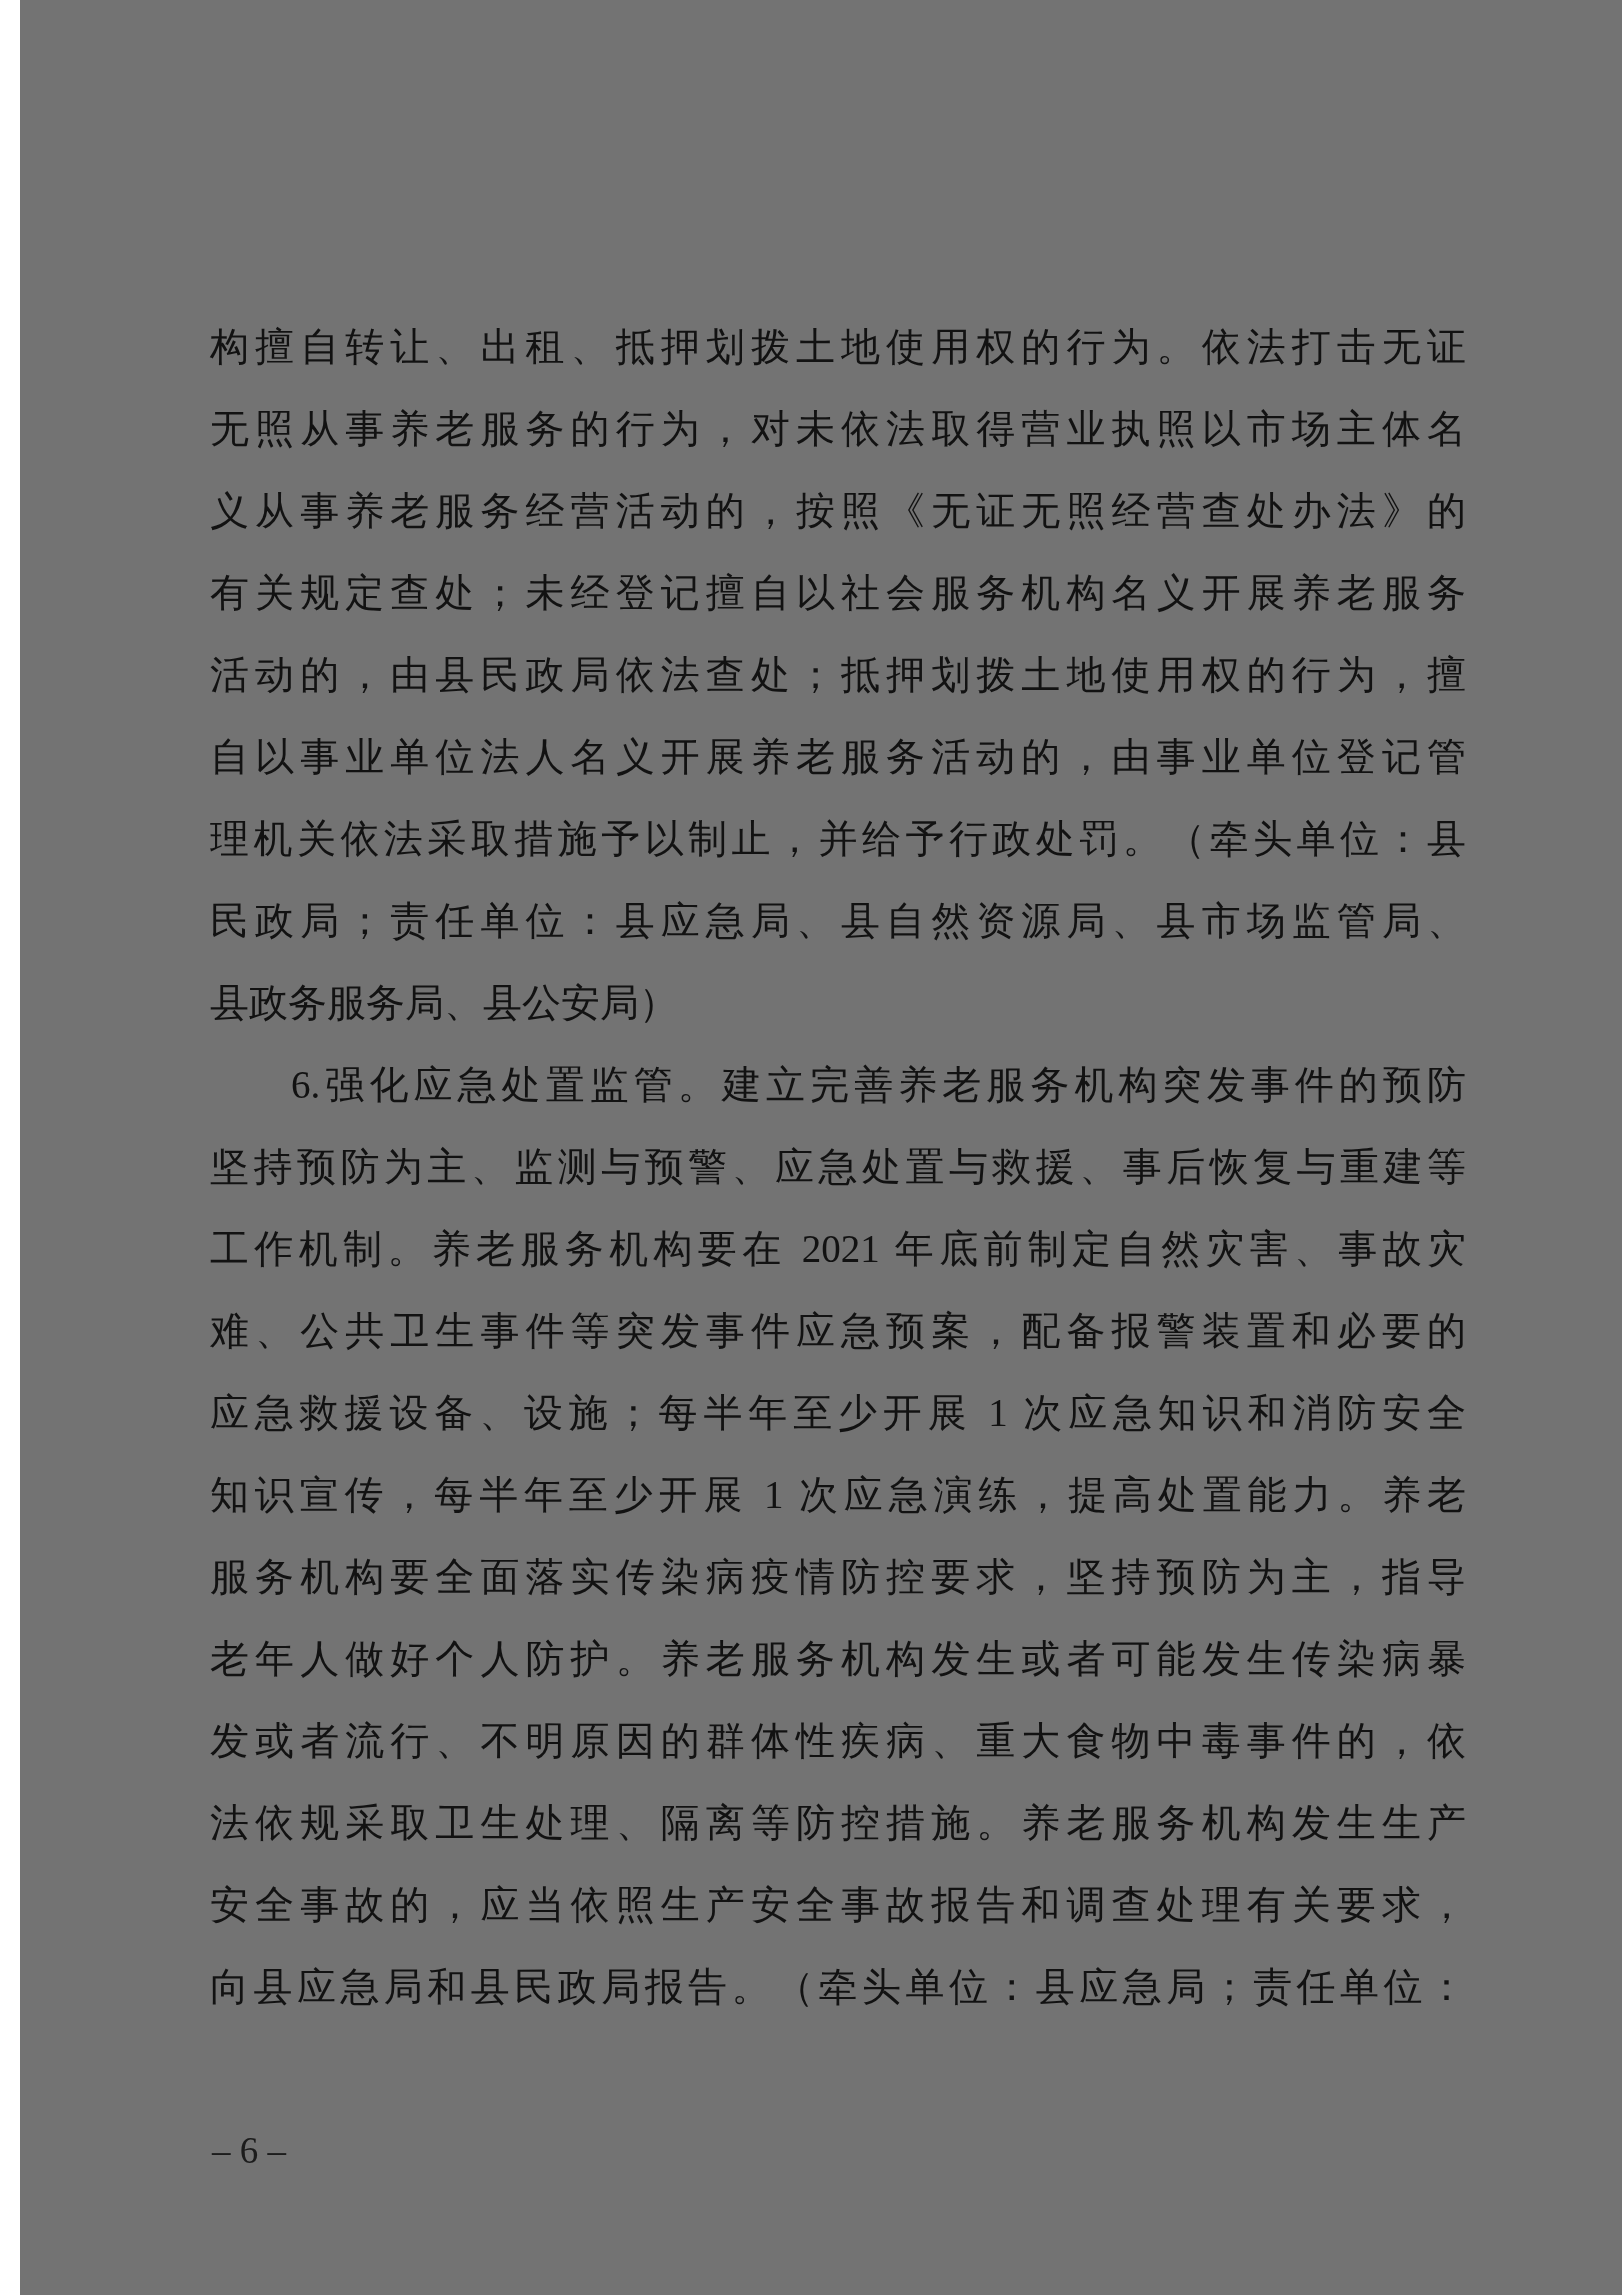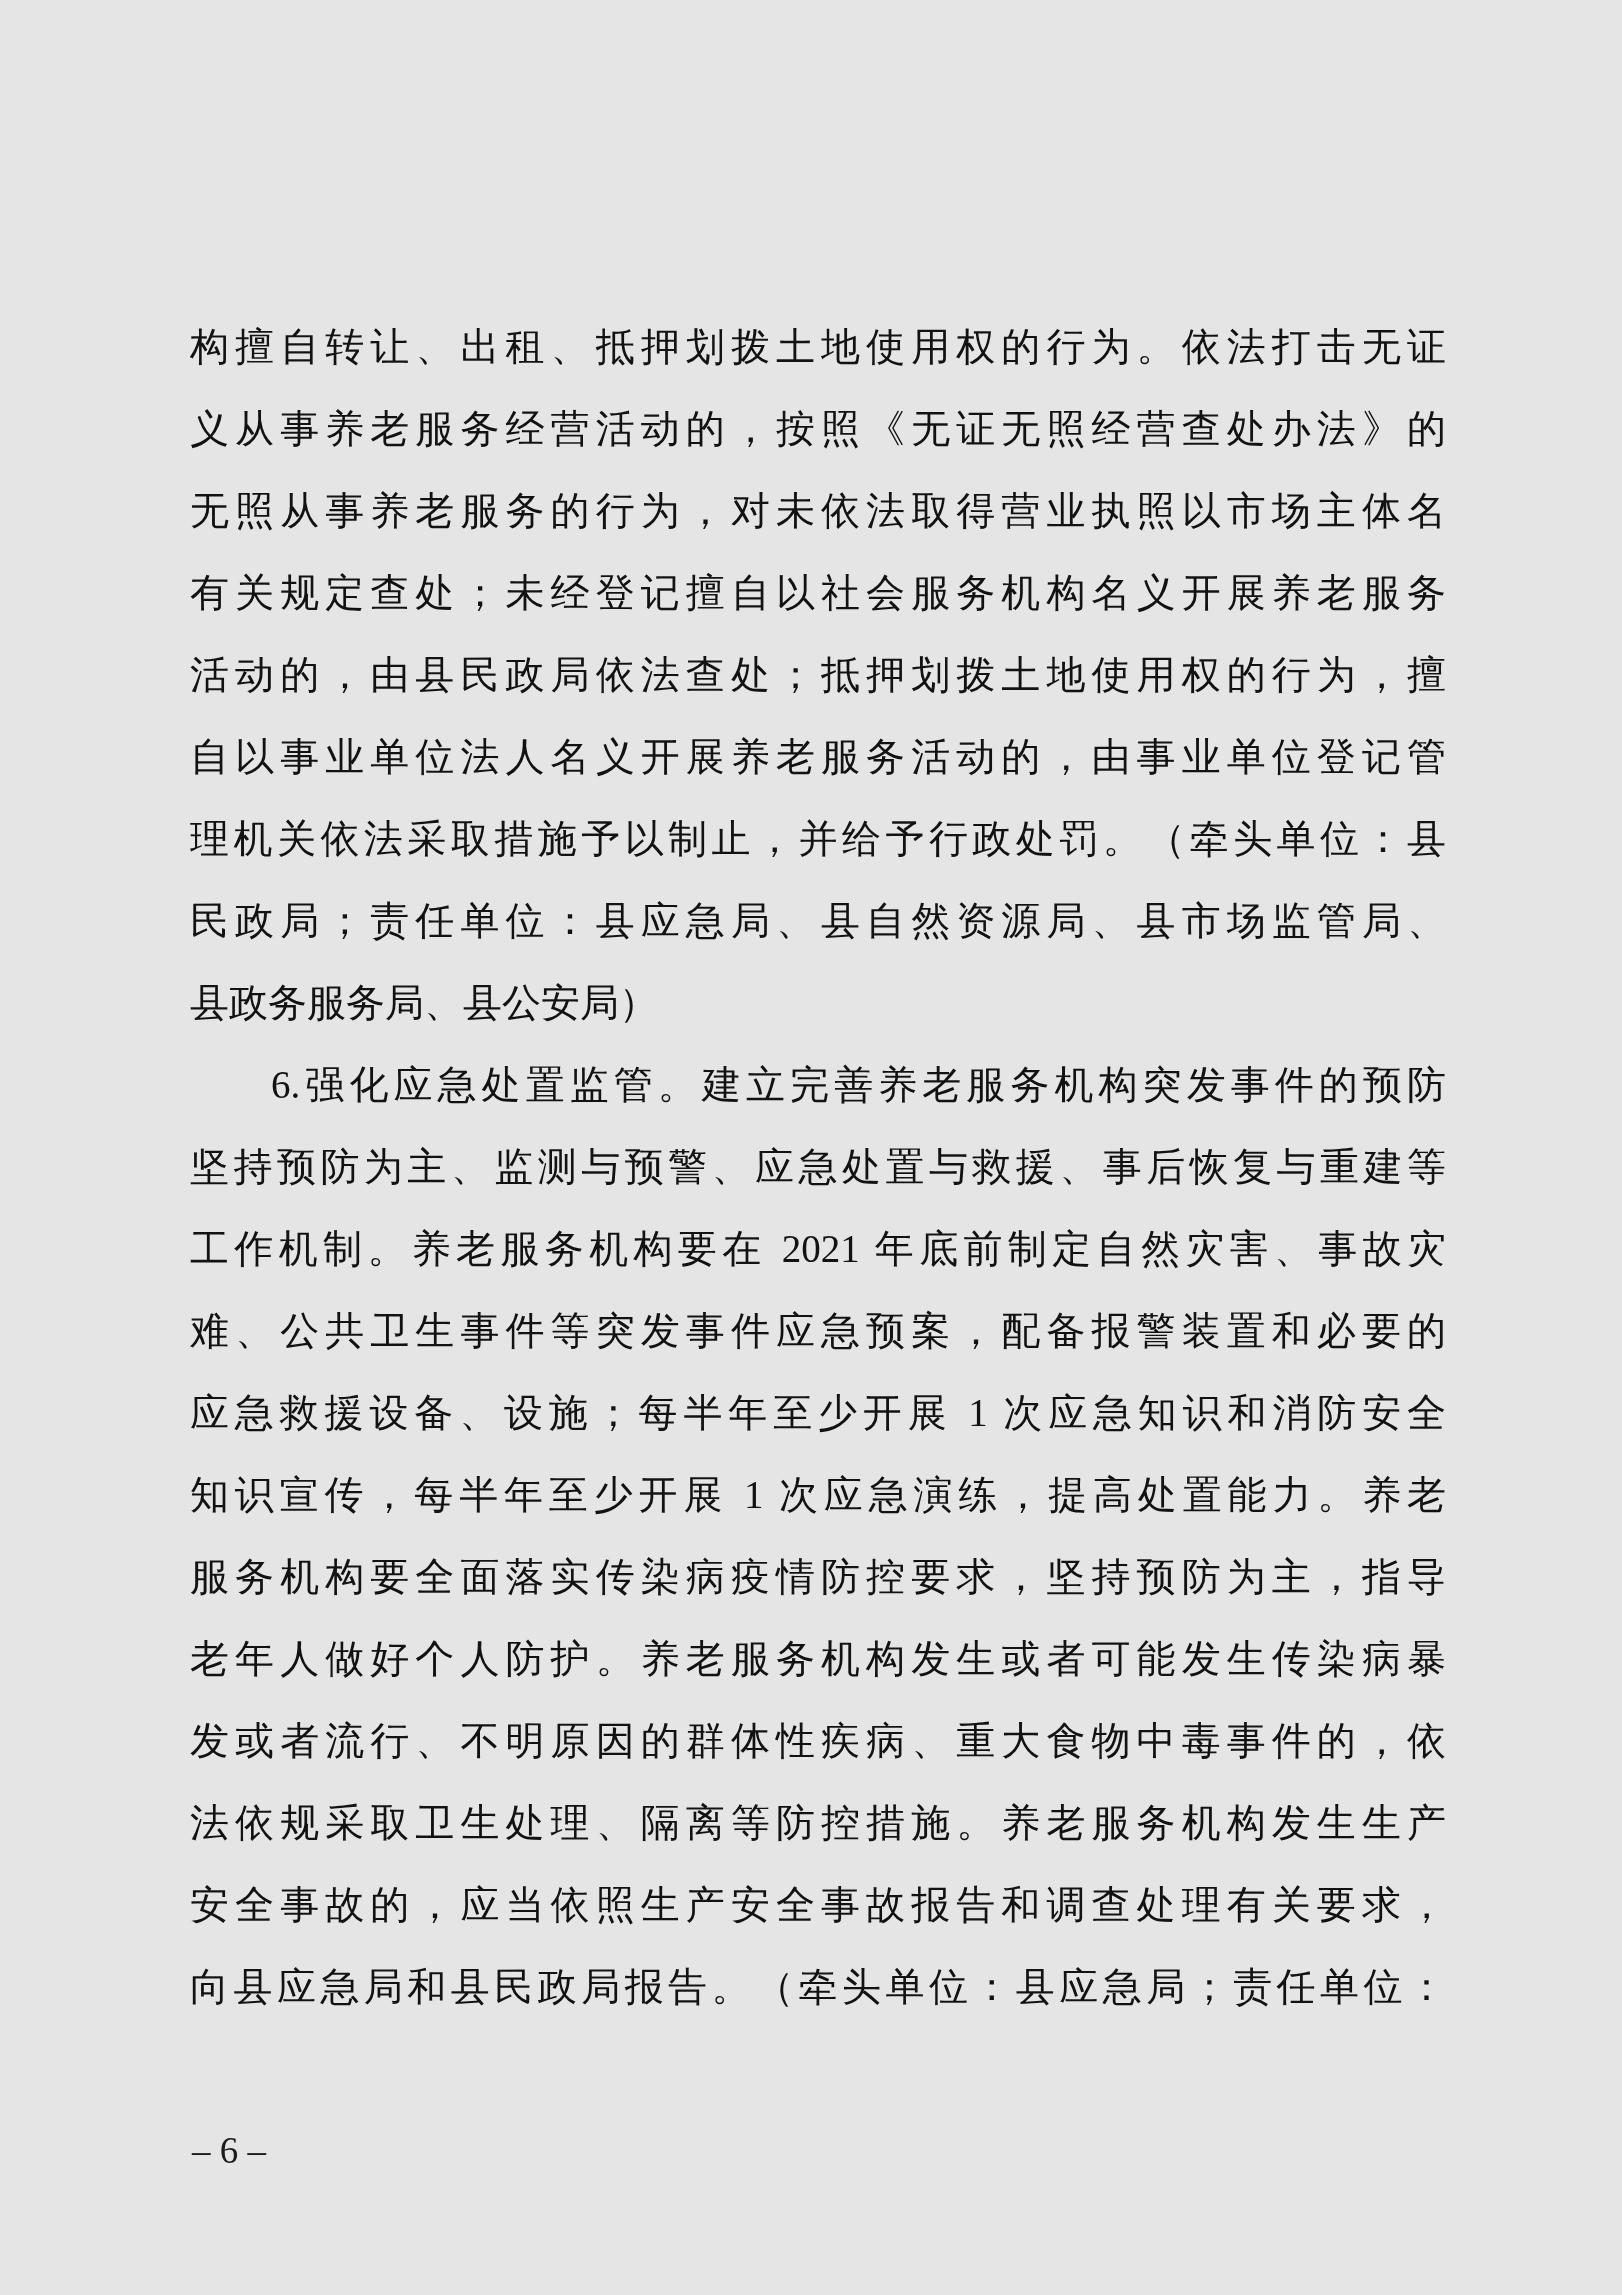--- a/index.html
+++ b/index.html
@@ -11,21 +11,22 @@
     width: 1623px;
     height: 2295px;
     position: relative;
     color: #121212;
     font-family: "Liberation Serif", "DejaVu Serif", serif;
     overflow: hidden;
   }
   .page {
     position: absolute;
     inset: 0;
-    background: #e5e5e5;
+    background: #737373;
+    margin-left: 20px;
   }
   .text-block {
     position: absolute;
     left: 190px;
     top: 306px;
     width: 1256px;
     font-size: 39px;
   }
   .line {
     height: 82px;
@@ -54,22 +55,22 @@
     font-size: 37px;
     color: #1c1c1c;
   }
 </style>
 </head>
 <body>
 
 <main class="page">
   <section class="text-block">
       <div class="line">构擅自转让、出租、抵押划拨土地使用权的行为。依法打击无证</div>
+      <div class="line">无照从事养老服务的行为，对未依法取得营业执照以市场主体名</div>
       <div class="line">义从事养老服务经营活动的，按照《无证无照经营查处办法》的</div>
-      <div class="line">无照从事养老服务的行为，对未依法取得营业执照以市场主体名</div>
       <div class="line">有关规定查处；未经登记擅自以社会服务机构名义开展养老服务</div>
       <div class="line">活动的，由县民政局依法查处；抵押划拨土地使用权的行为，擅</div>
       <div class="line">自以事业单位法人名义开展养老服务活动的，由事业单位登记管</div>
       <div class="line">理机关依法采取措施予以制止，并给予行政处罚。（牵头单位：县</div>
       <div class="line">民政局；责任单位：县应急局、县自然资源局、县市场监管局、</div>
       <div class="line no-justify">县政务服务局、县公安局）</div>
       <div class="line indent"><b>6.强化应急处置监管</b>。建立完善养老服务机构突发事件的预防</div>
       <div class="line">坚持预防为主、监测与预警、应急处置与救援、事后恢复与重建等</div>
       <div class="line">工作机制。养老服务机构要在 2021 年底前制定自然灾害、事故灾</div>
       <div class="line">难、公共卫生事件等突发事件应急预案，配备报警装置和必要的</div>

